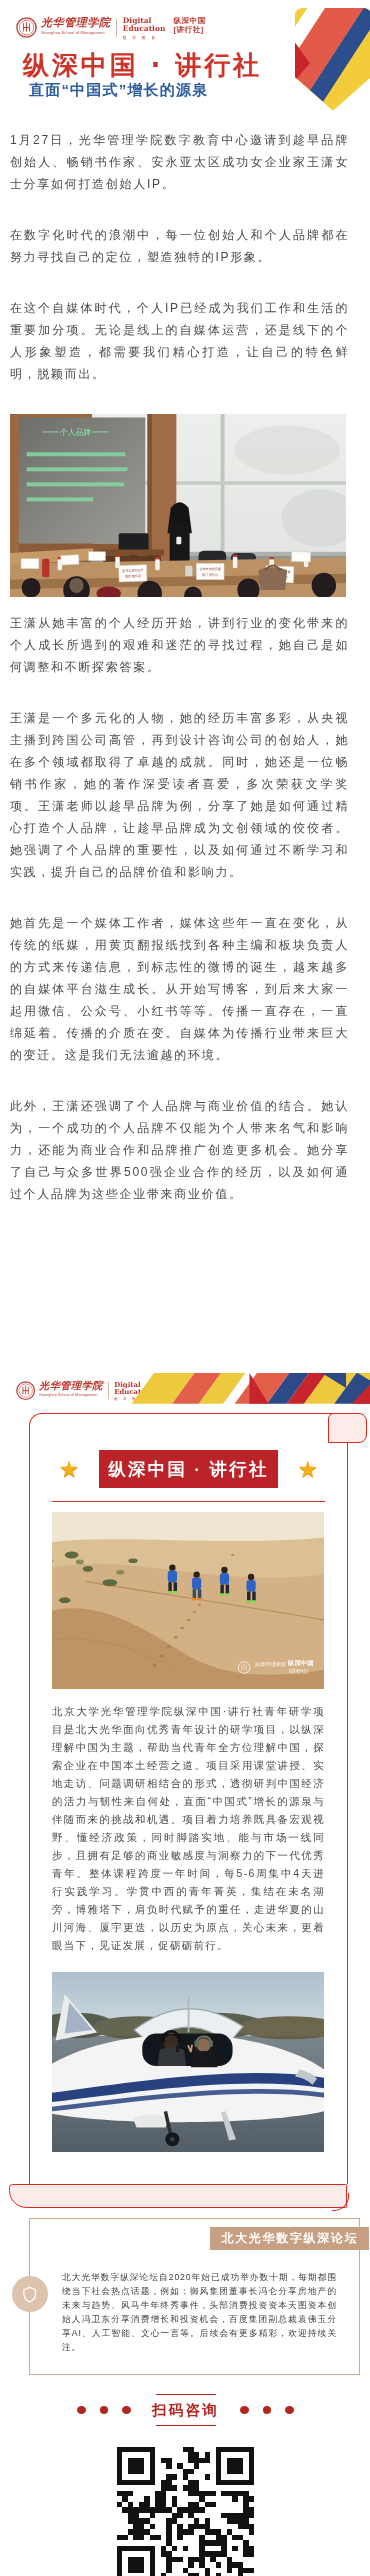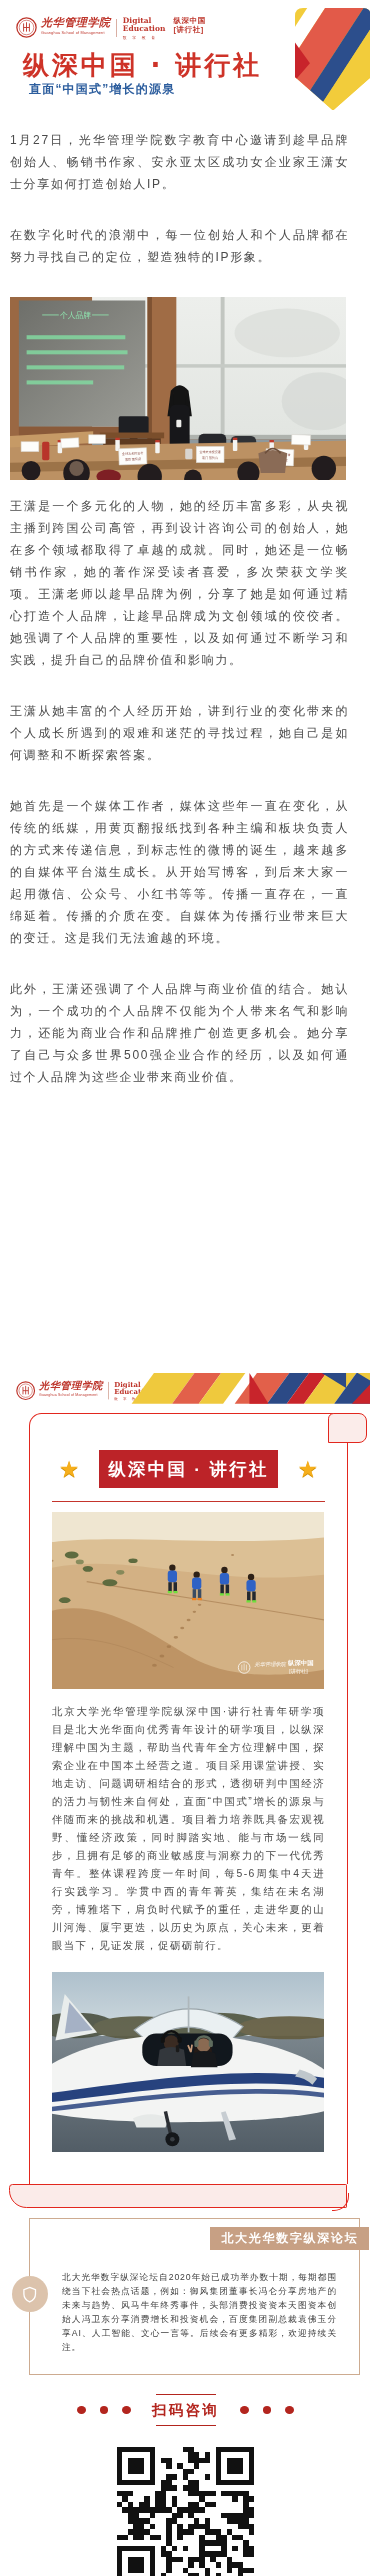--- a/index.html
+++ b/index.html
@@ -16,21 +16,21 @@
              font-size:11px;color:#BE362C;letter-spacing:0.6px;line-height:12.7px;}
   .school-en{font-size:3.8px;color:#BE362C;letter-spacing:0.2px;margin-top:0.6px;}
   .brand-div{width:0.6px;height:18.5px;background:#D9AFA3;margin:1.2px 5.8px 0 5.8px;}
   .digital-line{font-family:"DejaVu Serif","Liberation Serif",serif;font-weight:bold;font-size:7.5px;
                 color:#BE362C;line-height:8px;}
   .digital-cn{font-size:3.8px;color:#BE362C;letter-spacing:2.3px;margin-top:1.2px;}
   .series{margin-left:8px;}
   .series div{font-size:7.5px;font-weight:bold;color:#BE362C;line-height:8.7px;letter-spacing:0.6px;}
   .main-title{position:absolute;top:48px;left:23px;font-size:26px;font-weight:900;color:#CE3328;
               letter-spacing:2.9px;font-family:"DejaVu Sans","Liberation Sans",sans-serif;}
-  .subtitle{position:absolute;top:81px;left:29px;font-size:12px;font-weight:bold;color:#2D5E9E;
+  .subtitle{position:absolute;top:81px;left:29px;font-size:15px;font-weight:bold;color:#2D5E9E;
             letter-spacing:1.2px;}
   .badge{position:absolute;top:8px;right:0;width:76px;height:103px;}
 
   
   .article{padding:7px 9.9px 0 9.9px;height:1234px;overflow:hidden;box-sizing:border-box;}
   .body-p{font-size:12px;line-height:22px;color:#4A4A4A;letter-spacing:1.7px;text-align:justify;
           margin:0 12px 29px 0;}
   .photo1{margin:20px 0 15px 0;width:336px;height:183px;}
   .photo1 svg,.photo2 svg,.photo3 svg{display:block;width:100%;height:100%;}
 
@@ -133,20 +133,21 @@
           <polygon points="0,60 26,96 0,126" fill="#C8242B"></polygon>
           <polygon points="132,150 100,178 132,178" fill="#C8242B"></polygon>
         </g>
       </svg>
     </span>
   </header>
 
   <main class="article">
     <p class="body-p">1月27日，光华管理学院数字教育中心邀请到趁早品牌创始人、畅销书作家、安永亚太区成功女企业家王潇女士分享如何打造创始人IP。</p>
     <p class="body-p">在数字化时代的浪潮中，每一位创始人和个人品牌都在努力寻找自己的定位，塑造独特的IP形象。</p>
+    <p class="body-p">在这个自媒体时代，个人IP已经成为我们工作和生活的重要加分项。无论是线上的自媒体运营，还是线下的个人形象塑造，都需要我们精心打造，让自己的特色鲜明，脱颖而出。</p>
 
     <figure class="photo1">
       <svg viewBox="0 0 606 316" preserveAspectRatio="none">
         <defs>
           <linearGradient id="scr" x1="0" y1="0" x2="1" y2="1">
             <stop offset="0" stop-color="#6E6F6A"></stop>
               <stop offset="1" stop-color="#9B9C96"></stop>
           </linearGradient>
           <linearGradient id="panel" x1="0" y1="0" x2="0" y2="1">
             <stop offset="0" stop-color="#EDEFEC"></stop>
@@ -246,22 +247,22 @@
             <circle cx="330" cy="314" r="16"></circle>
         </g>
         <circle cx="120" cy="296" r="13" fill="#6E5B4E"></circle>
 
         <path d="M448,270 q26,-12 52,0 l-4,34 h-44 Z" fill="#8A6B56"></path>
         <path d="M460,270 q14,-16 28,0" fill="none" stroke="#6E503C" stroke-width="3"></path>
         <ellipse cx="178" cy="310" rx="22" ry="12" fill="#7E1F24"></ellipse>
       </svg>
     </figure>
 
+    <p class="body-p">王潇从她丰富的个人经历开始，讲到行业的变化带来的个人成长所遇到的艰难和迷茫的寻找过程，她自己是如何调整和不断探索答案。</p>
     <p class="body-p">王潇是一个多元化的人物，她的经历丰富多彩，从央视主播到跨国公司高管，再到设计咨询公司的创始人，她在多个领域都取得了卓越的成就。同时，她还是一位畅销书作家，她的著作深受读者喜爱，多次荣获文学奖项。王潇老师以趁早品牌为例，分享了她是如何通过精心打造个人品牌，让趁早品牌成为文创领域的佼佼者。她强调了个人品牌的重要性，以及如何通过不断学习和实践，提升自己的品牌价值和影响力。</p>
-    <p class="body-p">王潇从她丰富的个人经历开始，讲到行业的变化带来的个人成长所遇到的艰难和迷茫的寻找过程，她自己是如何调整和不断探索答案。</p>
     <p class="body-p">她首先是一个媒体工作者，媒体这些年一直在变化，从传统的纸媒，用黄页翻报纸找到各种主编和板块负责人的方式来传递信息，到标志性的微博的诞生，越来越多的自媒体平台滋生成长。从开始写博客，到后来大家一起用微信、公众号、小红书等等。传播一直存在，一直绵延着。传播的介质在变。自媒体为传播行业带来巨大的变迁。这是我们无法逾越的环境。</p>
     <p class="body-p">此外，王潇还强调了个人品牌与商业价值的结合。她认为，一个成功的个人品牌不仅能为个人带来名气和影响力，还能为商业合作和品牌推广创造更多机会。她分享了自己与众多世界500强企业合作的经历，以及如何通过个人品牌为这些企业带来商业价值。</p>
   </main>
 
   <div class="s2-head">
     <div class="brand-row">
       <span class="seal">
         <svg viewBox="0 0 36 36">
             <circle cx="18" cy="18" r="16.5" fill="none" stroke="#BE362C" stroke-width="2.2"></circle>
             <circle cx="18" cy="18" r="12.5" fill="none" stroke="#BE362C" stroke-width="1"></circle>

